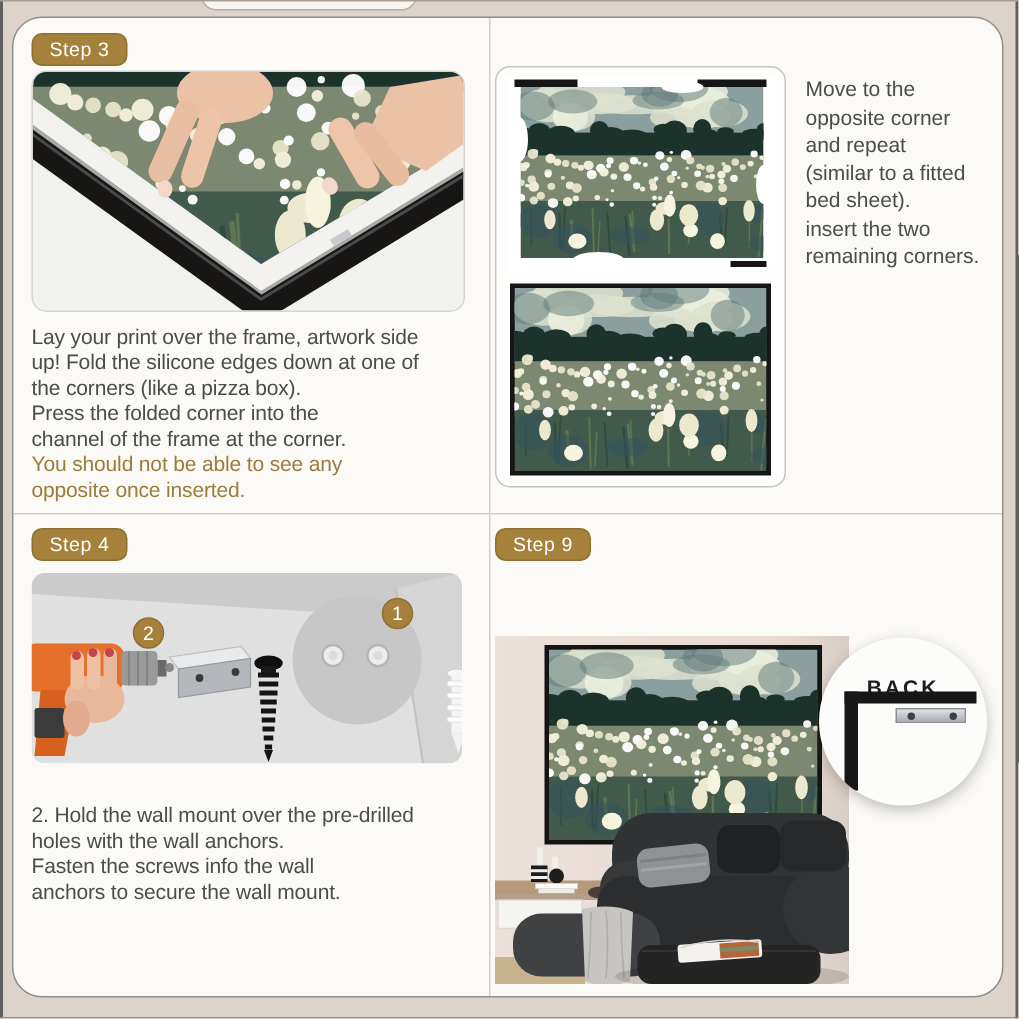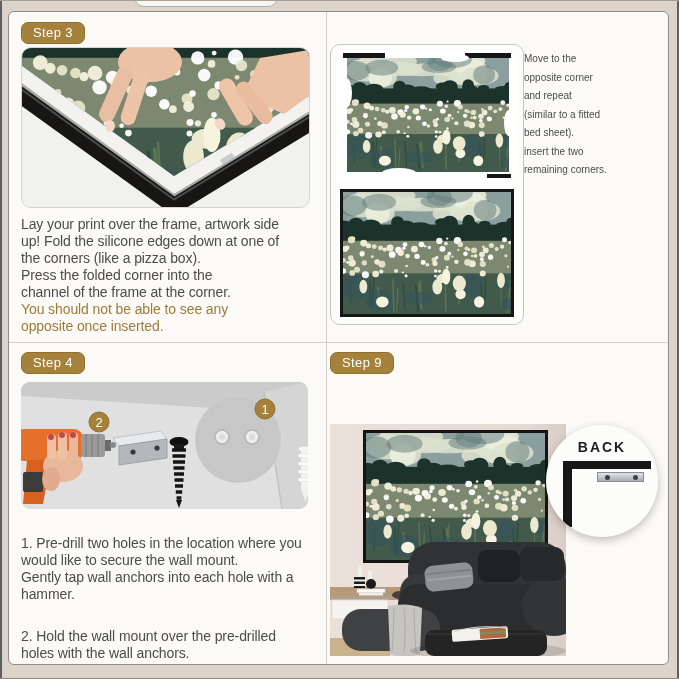--- a/index.html
+++ b/index.html
@@ -8,50 +8,50 @@
     background:#dcd4ca;font-family:"Liberation Sans",sans-serif;
   }
   .edge{position:absolute;top:0;bottom:0;width:2px;background:#5f5f5f;z-index:9}
   .edge.left{left:0}.edge.right{right:0}
   .topline{position:absolute;left:0;right:0;top:0;height:1px;background:#a79e93;z-index:9}
   .bottomline{position:absolute;left:0;right:0;bottom:0;height:1px;background:#938a7f;z-index:9}
   .artifact{position:absolute;left:134px;top:-8px;width:142px;height:13px;background:#f8f6f2;
     border:1px solid #b3ada3;border-radius:0 0 10px 10px}
   .card{
     position:absolute;left:8px;top:11px;width:659px;height:652px;
-    background:#fbfaf7;border:1px solid #8d8d8b;border-radius:6px;overflow:hidden;
+    background:#fbfaf7;border:1px solid #8d8d8b;border-radius:20px;overflow:hidden;
     display:grid;grid-template-columns:318px 341px;grid-template-rows:331px 321px;
   }
   .q{box-sizing:border-box}
   .q1,.q3{border-right:1px solid #d3cfc8}
   .q1,.q2{border-bottom:1px solid #d3cfc8}
   .q1{padding:10px 0 0 12px}
   .q2{position:relative}
   .q3{padding:9px 0 0 12px}
   .q4{position:relative;padding:9px 0 0 3px}
   .badge{display:inline-block;background:#a5813c;border:1px solid #90702f;color:#fff;
     font-size:13px;padding:2px 11px 3px;border-radius:7px;letter-spacing:.4px}
   .bodytext{font-size:14px;line-height:17px;color:#4c4c4c;white-space:pre-line;letter-spacing:-.1px}
   .gold{color:#9c7c3a}
   .photo{width:287px;height:159px;border:1px solid #d6d4d0;border-radius:10px;overflow:hidden;
     margin-top:3px;background:#ededeb}
   .q1 .bodytext{margin-top:8px;width:302px}
   .flowerbox{position:absolute;left:3px;top:32px;width:194px;height:281px;background:#fdfdfc;
     border:1px solid #c7c5c0;border-radius:10px;padding:6px;box-sizing:border-box;
     display:flex;flex-direction:column;justify-content:space-between}
-  .movetext{position:absolute;left:197px;top:38px;font-size:10px;line-height:18.5px;
+  .movetext{position:absolute;left:210px;top:38px;font-size:14px;line-height:18.5px;
     color:#4c4c4c;white-space:pre-line}
   .illus{width:287px;height:127px;border-radius:9px;overflow:hidden;margin-top:8px;line-height:0}
   .q3 .bodytext{margin-top:9px;width:306px}
   .q3 .para1{margin-bottom:8px}
   .q4 .bodytext{margin:10px 0 0 1px}
   .room{position:absolute;left:3px;top:81px;width:236px;height:232px;line-height:0}
   .backcircle{position:absolute;left:219px;top:82px;width:112px;height:112px;background:#fcfcfb;
     border-radius:50%;box-shadow:0 3px 9px rgba(60,50,40,.3);overflow:hidden;z-index:2}
-  .backlabel{margin-top:14px;text-align:center;font-size:14px;letter-spacing:2px;
+  .backlabel{margin-top:25px;text-align:center;font-size:14px;letter-spacing:2px;
     color:#1d1d1d;font-weight:600}
   .fbar-h{position:absolute;left:17px;top:36px;width:88px;height:8px;background:#171717}
   .fbar-v{position:absolute;left:17px;top:36px;width:9px;height:66px;background:#171717}
   .channel{position:absolute;left:51px;top:47px;width:47px;height:10px;box-sizing:border-box;
     background:linear-gradient(#e0e3e6,#a9adb2);border:1px solid #898d92}
   .chscrew{position:absolute;top:50px;width:5px;height:5px;border-radius:50%;background:#3c4045}
   .chscrew.s1{left:59px}.chscrew.s2{left:87px}
   svg text{font-family:"Liberation Sans",sans-serif}
 </style>
 </head>
@@ -367,24 +367,20 @@
           <rect x="280" y="67" width="9" height="40" fill="#f4f4f4"></rect>
           <rect x="277" y="72" width="15" height="3.5" rx="1.7" fill="#fbfbfb" stroke="#d8d8d8" stroke-width="0.5"></rect>
           <rect x="277" y="80" width="15" height="3.5" rx="1.7" fill="#fbfbfb" stroke="#d8d8d8" stroke-width="0.5"></rect>
           <rect x="277" y="88" width="15" height="3.5" rx="1.7" fill="#fbfbfb" stroke="#d8d8d8" stroke-width="0.5"></rect>
           <rect x="277" y="96" width="15" height="3.5" rx="1.7" fill="#fbfbfb" stroke="#d8d8d8" stroke-width="0.5"></rect>
           <polygon points="280,107 289,107 284.5,120" fill="#f1f1f1"></polygon>
         </g>
       </svg>
     </div>
     <div class="bodytext">
-      <div class="para1">1. Pre-drill two holes in the location where you
-would like to secure the wall mount.
-Gently tap wall anchors into each hole with a
-hammer.</div>
       <div>2. Hold the wall mount over the pre-drilled
 holes with the wall anchors.
 Fasten the screws info the wall
 anchors to secure the wall mount.</div>
     </div>
   </div>
 
   <div class="q q4">
     <span class="badge">Step 9</span>
 

